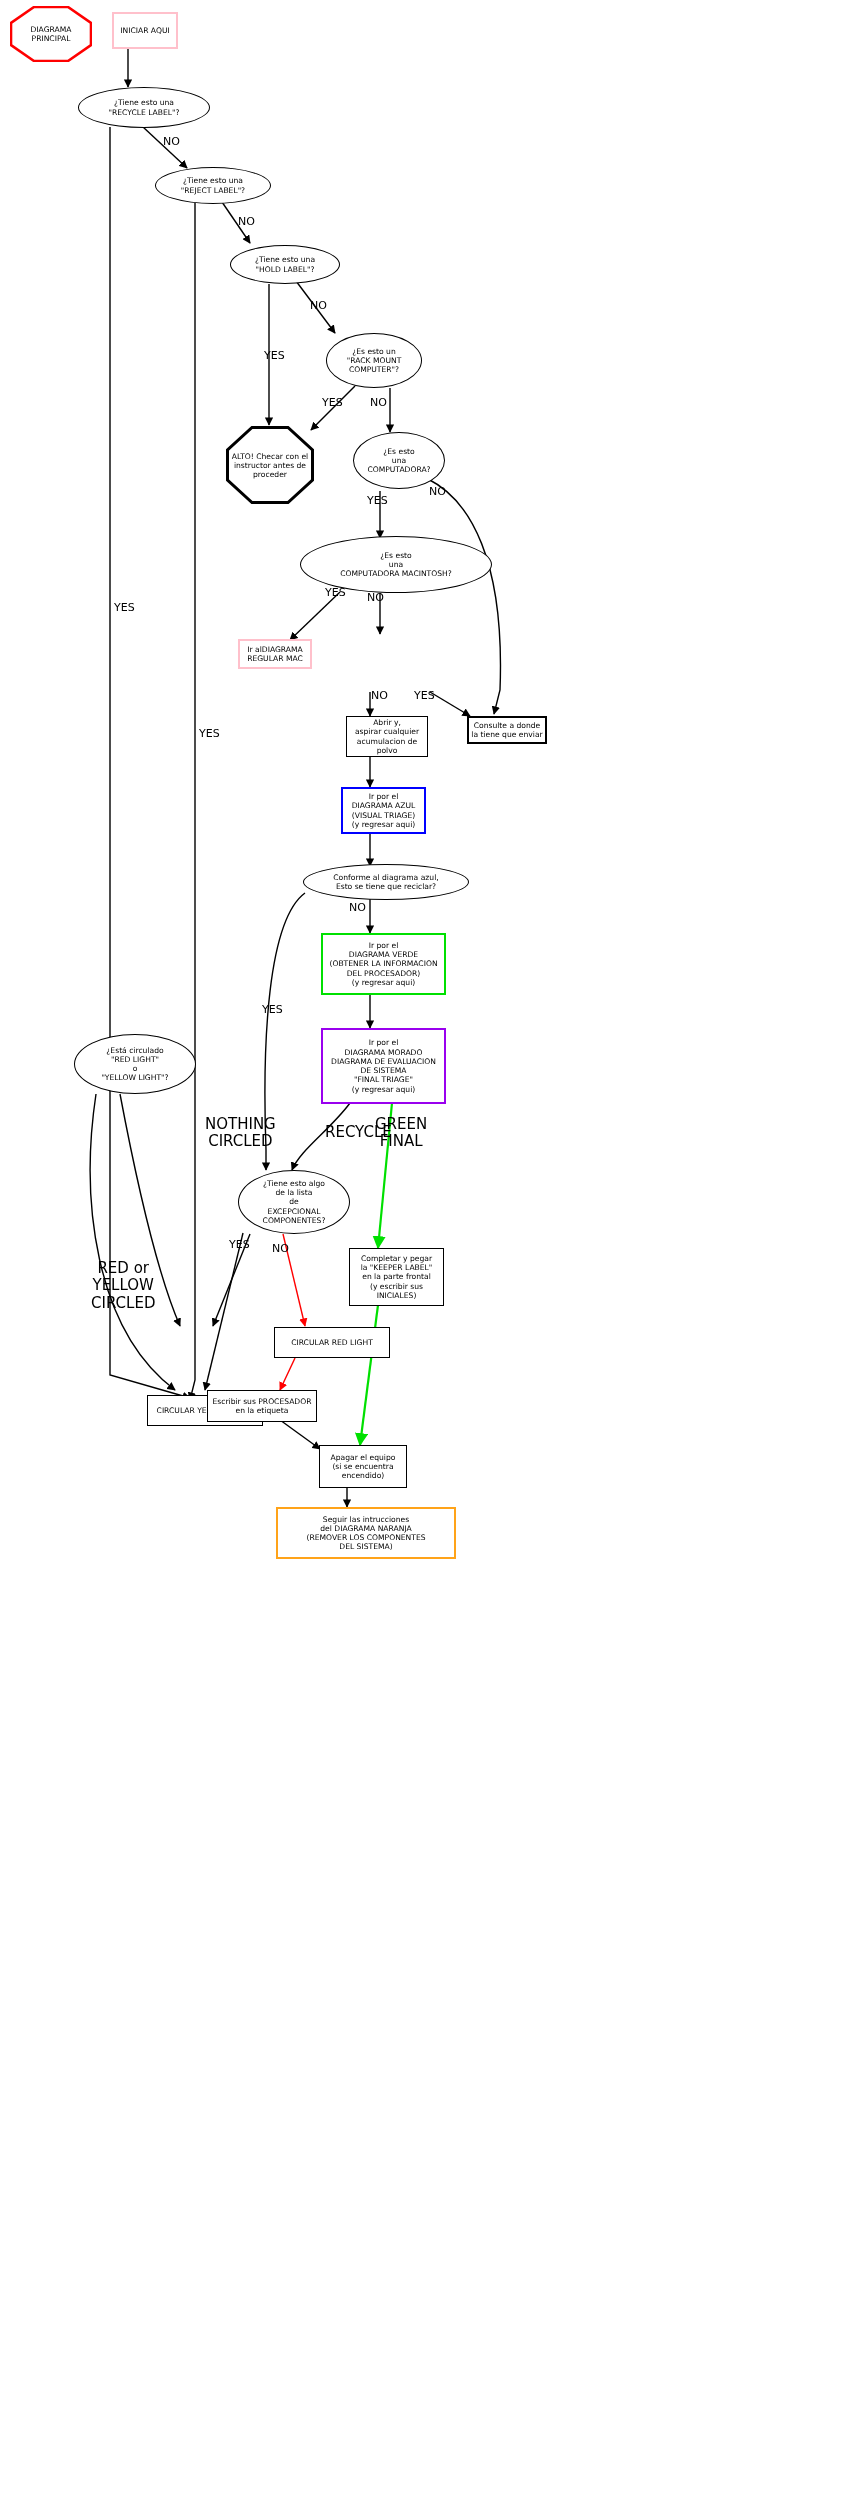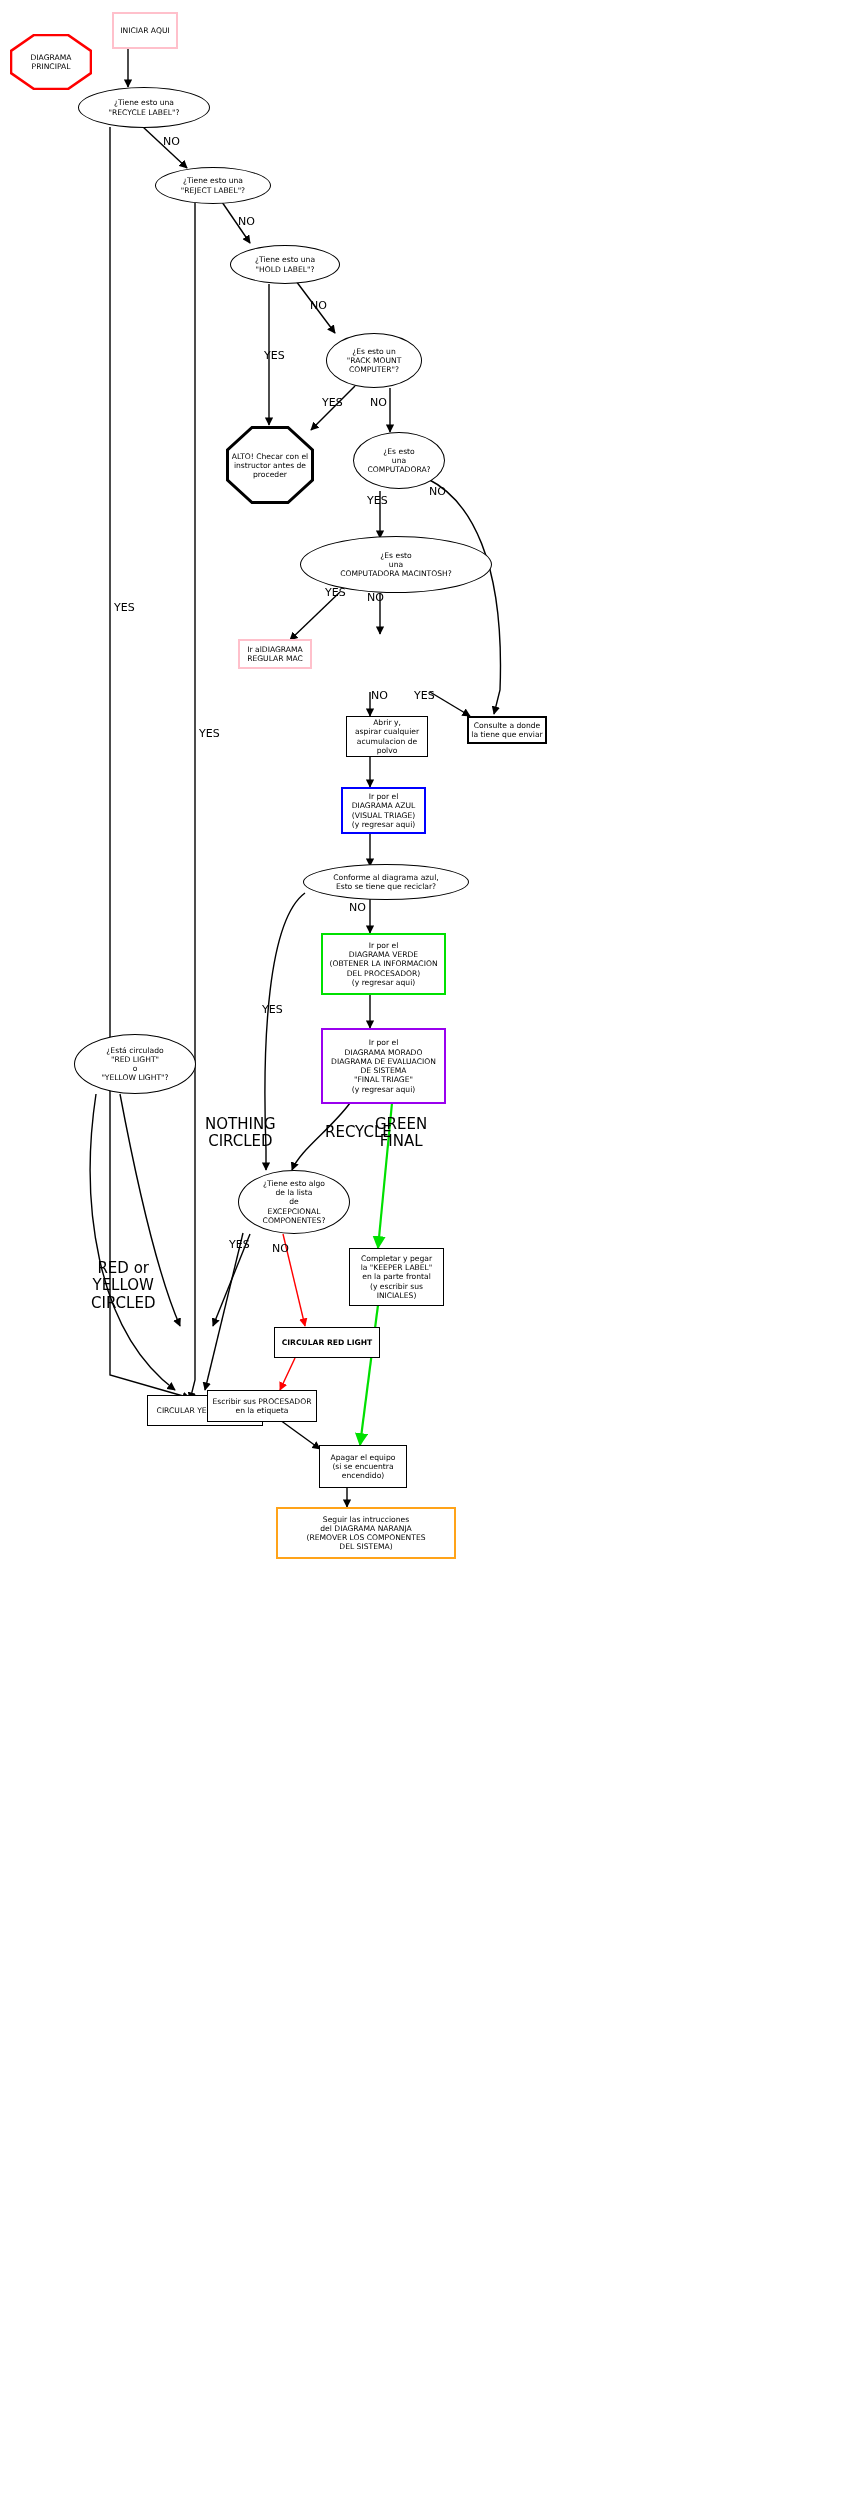--- a/index.html
+++ b/index.html
@@ -117,21 +117,21 @@
       <path d="M283,1234 L305,1326" marker-end="url(#ahr)"></path>
       <path d="M295,1358 L280,1390" marker-end="url(#ahr)"></path>
     </g>
 
     <g stroke="#00e000" stroke-width="2.2" fill="none">
       <path d="M392,1103 L378,1248" marker-end="url(#ahg)"></path>
       <path d="M378,1305 L360,1445" marker-end="url(#ahg)"></path>
     </g>
   </svg>
 
-  <div class="octagon" style="left:10px;top:6px;width:82px;height:56px;margin-top:28px;">
+  <div class="octagon" style="left:10px;top:6px;width:82px;height:56px;">
     <svg class="oct-shape" viewBox="0 0 82 56" preserveAspectRatio="none">
       <polygon points="24,1 58,1 81,17 81,39 58,55 24,55 1,39 1,17" fill="#fff" stroke="#ff0000" stroke-width="2.6"></polygon>
     </svg>
     <span class="txt fs7">DIAGRAMA
 
 PRINCIPAL</span>
   </div>
 
   <div class="node rect-pink" style="left:96px;top:12px;width:66px;height:37px;">
     <span class="txt fs7">INICIAR AQUI</span>
@@ -247,21 +247,21 @@
 la "KEEPER LABEL"
 en la parte frontal
 (y escribir sus
 INICIALES)</span>
   </div>
 
   <div class="node rect" style="left:131px;top:1395px;width:116px;height:31px;">
     <span class="txt fs7">CIRCULAR YELLOW LIGHT</span>
   </div>
 
-  <div class="node rect" style="left:258px;top:1327px;width:106px;height:31px;font-weight:bold;">
+  <div class="node rect" style="left:258px;top:1327px;width:116px;height:31px;">
     <span class="txt fs7">CIRCULAR RED LIGHT</span>
   </div>
 
   <div class="node rect" style="left:191px;top:1390px;width:110px;height:32px;">
     <span class="txt fs7">Escribir sus PROCESADOR
 en la etiqueta</span>
   </div>
 
   <div class="node rect" style="left:303px;top:1445px;width:88px;height:43px;">
     <span class="txt fs7">Apagar el equipo

